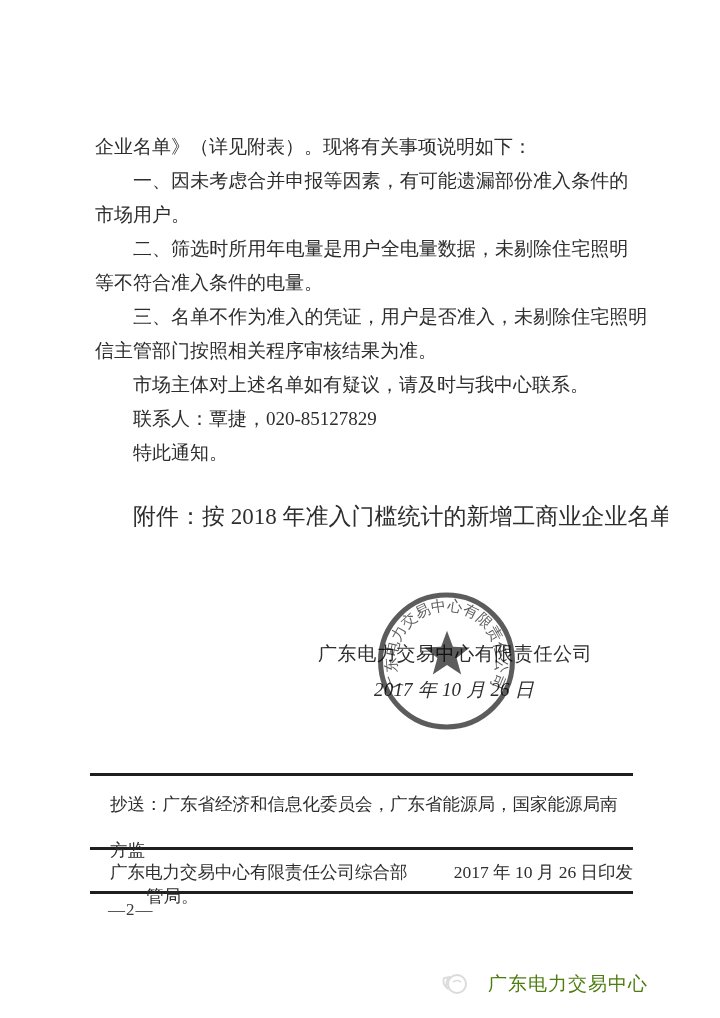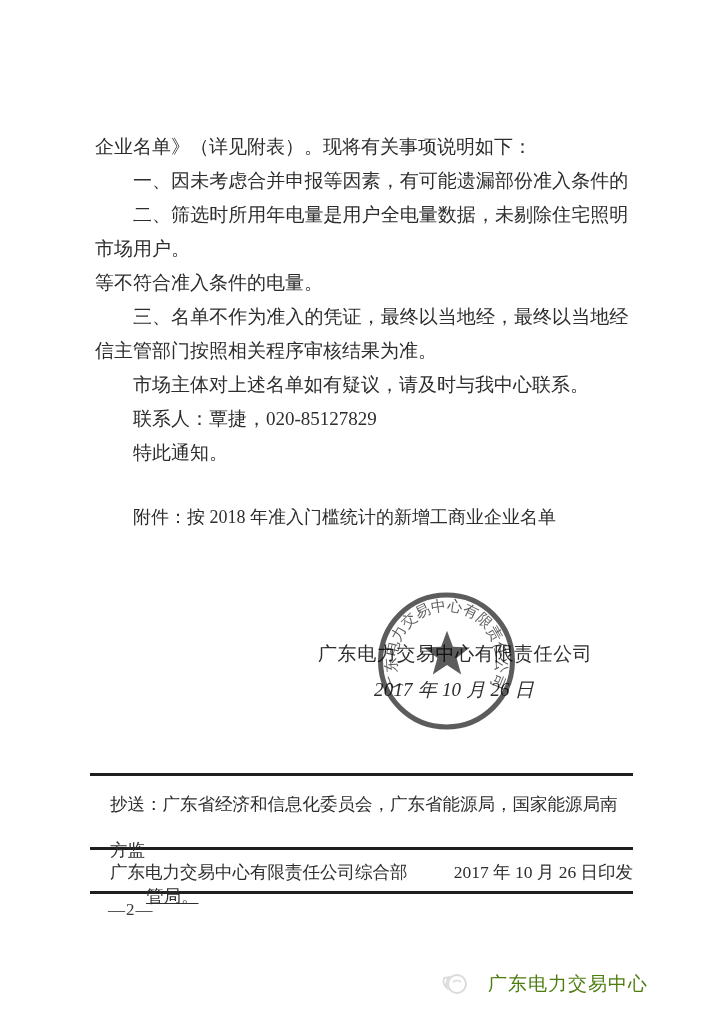--- a/index.html
+++ b/index.html
@@ -16,21 +16,21 @@
     position:absolute;left:95px;top:130px;width:534px;
     font-size:19px;line-height:34px;
     letter-spacing:0px;
   }
   .doc-body .line{white-space:nowrap;}
   .doc-body .indent{padding-left:38px;}
   .doc-body .full{letter-spacing:0.05px;}
   
   .attachment{
     position:absolute;left:133px;top:500px;
-    font-size:18px;line-height:34px;white-space:nowrap;
+    font-size:23px;line-height:34px;white-space:nowrap;
   }
   
   .sig-company{
     position:absolute;left:318px;top:642px;
     font-size:19px;line-height:24px;letter-spacing:0.6px;white-space:nowrap;
   }
   .sig-date{
     position:absolute;left:374px;top:678px;
     font-size:19px;line-height:24px;letter-spacing:0.2px;white-space:nowrap;font-style:italic;
   }
@@ -41,21 +41,21 @@
   }
   
   .rule{position:absolute;left:90px;width:543px;height:2.5px;background:#1f1f1f;}
   .rule-1{top:773px;}
   .rule-2{top:847px;}
   .rule-3{top:891px;}
   .cc-block{
     position:absolute;left:110px;top:781px;width:524px;
     font-size:17.5px;line-height:46px;
   }
-  .cc-line2{padding-left:36px;text-decoration:underline;}
+  .cc-line2{padding-left:36px;}
   .issue-row{
     position:absolute;left:110px;top:858px;width:523px;
     display:flex;justify-content:space-between;align-items:baseline;
     font-size:17.5px;line-height:28px;white-space:nowrap;
   }
   .page-number{
     position:absolute;left:108px;top:900px;
     font-size:17px;color:#3a3a3a;letter-spacing:1px;
   }
   
@@ -70,24 +70,24 @@
   }
 </style>
 </head>
 <body>
 
 <div class="page">
 
   <div class="doc-body">
     <div class="line">企业名单》（详见附表）。现将有关事项说明如下：</div>
     <div class="line indent full">一、因未考虑合并申报等因素，有可能遗漏部份准入条件的</div>
+    <div class="line">市场用户。</div>
     <div class="line indent full">二、筛选时所用年电量是用户全电量数据，未剔除住宅照明</div>
-    <div class="line">市场用户。</div>
     <div class="line">等不符合准入条件的电量。</div>
-    <div class="line indent full">三、名单不作为准入的凭证，最终以当地经，最终以当地经</div>
+    <div class="line indent full">三、名单不作为准入的凭证，用户是否准入，未剔除住宅照明</div>
     <div class="line">信主管部门按照相关程序审核结果为准。</div>
     <div class="line indent">市场主体对上述名单如有疑议，请及时与我中心联系。</div>
     <div class="line indent">联系人：覃捷，020-85127829</div>
     <div class="line indent">特此通知。</div>
   </div>
 
   <div class="attachment">附件：按 2018 年准入门槛统计的新增工商业企业名单</div>
 
   <div class="sig-company">广东电力交易中心有限责任公司</div>
   <div class="sig-date">2017 年 10 月 26 日</div>

